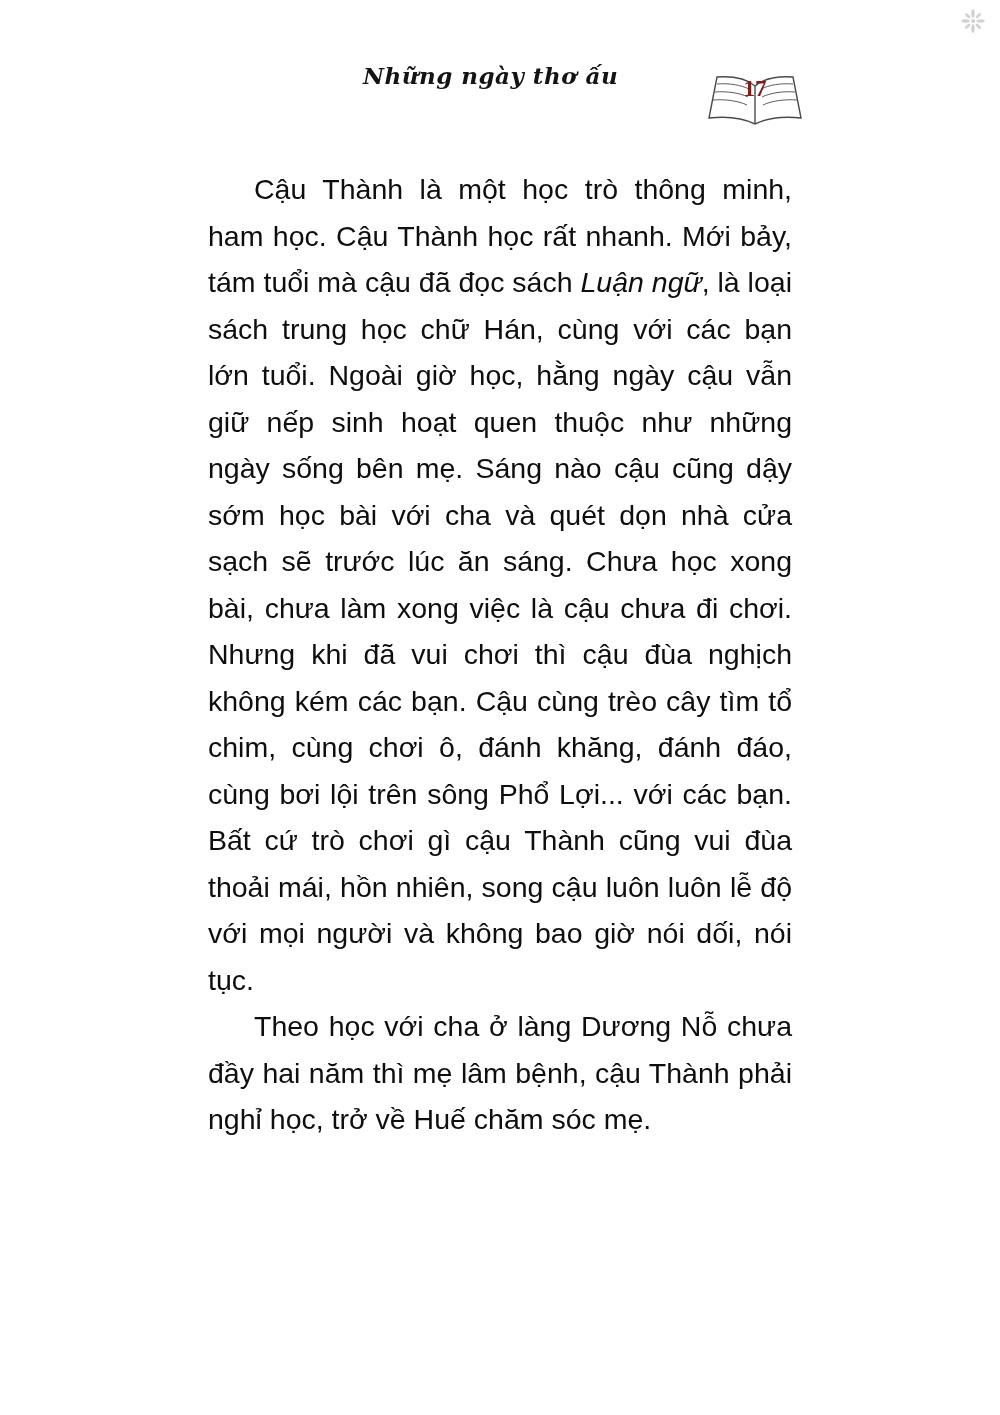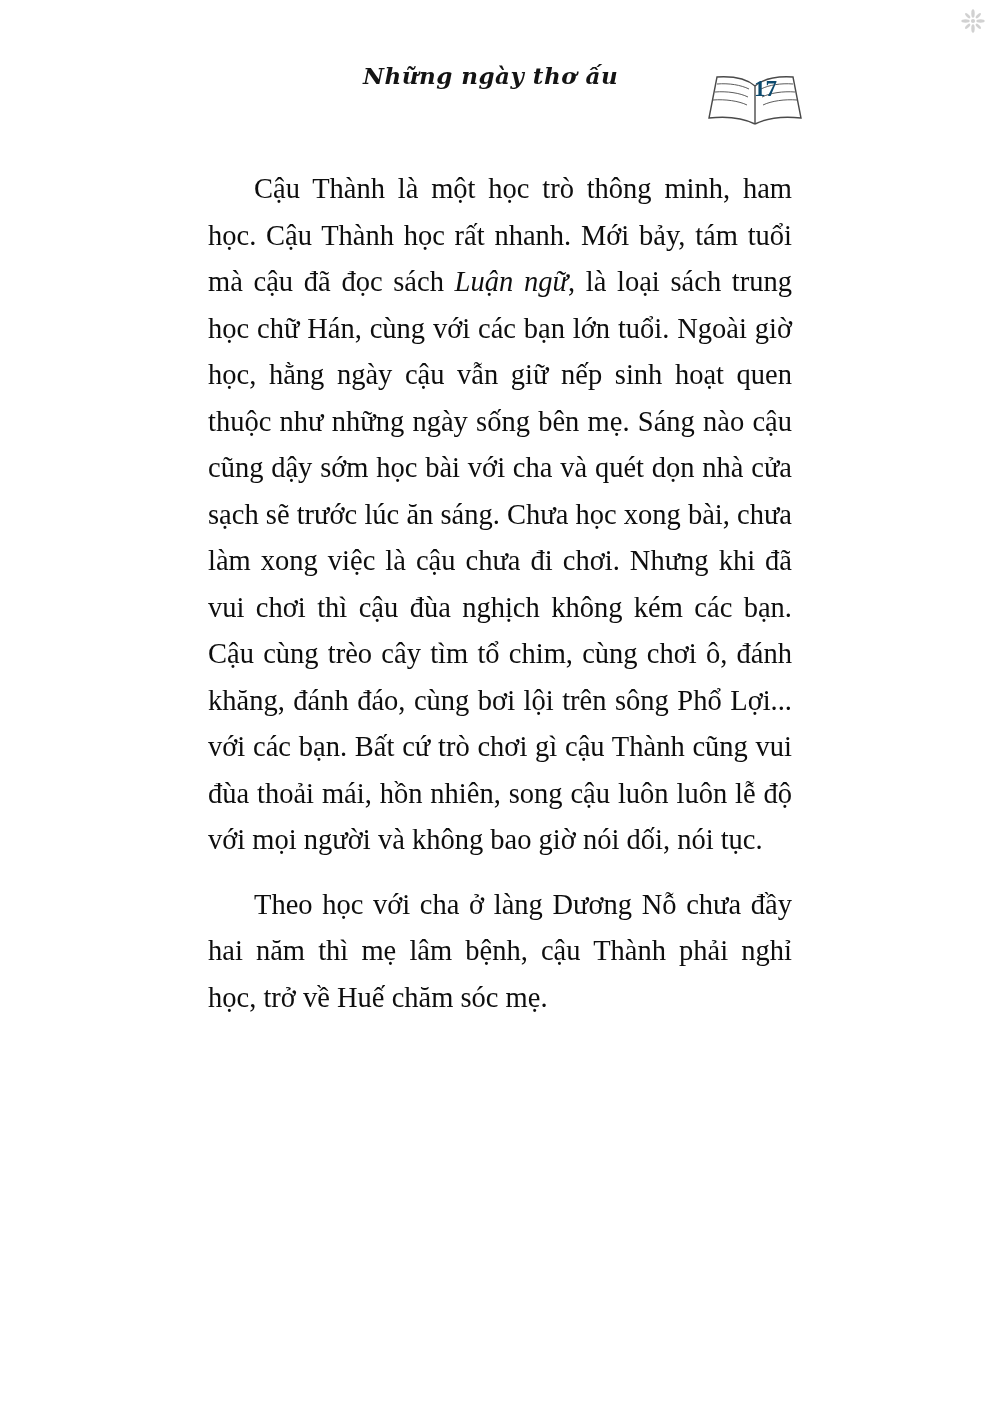--- a/index.html
+++ b/index.html
@@ -42,25 +42,25 @@
     font-size: 23px;
     letter-spacing: 0.5px;
     color: #141414;
     white-space: nowrap;
   }
   .header-page-num {
     position: absolute;
     left: 718px;
     top: 14px;
     width: 44px;
-    text-align: right;
+    text-align: center;
     font-family: "Liberation Serif", serif;
     font-weight: 700;
     font-size: 23px;
-    color: #0c4a6e;
+    color: #7f1d1d;
   }
   .book-icon {
     position: absolute;
     left: 688px;
     top: 10px;
     width: 104px;
     height: 58px;
   }
 
   
@@ -81,25 +81,25 @@
     width: 584px;
   }
   .para {
     margin: 0 0 0 0;
     font-size: 28.5px;
     line-height: 46.5px;
     text-align: justify;
     text-justify: inter-word;
     text-indent: 46px;
     color: #0e0e0e;
-    font-family: Liberation Serif, serif;
+    font-family: Liberation Sans, sans-serif;
     hyphens: none;
   }
   .para + .para {
-    margin-top: 18px;
+    margin-top: 0px;
   }
   .para i {
     font-style: italic;
   }
 </style>
 </head>
 <body>
 
 <div class="page">
 

